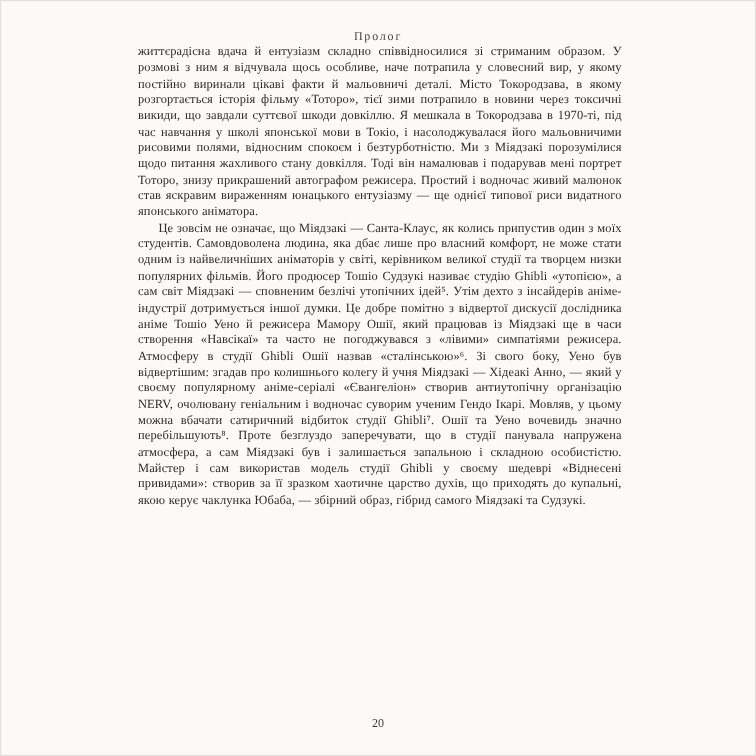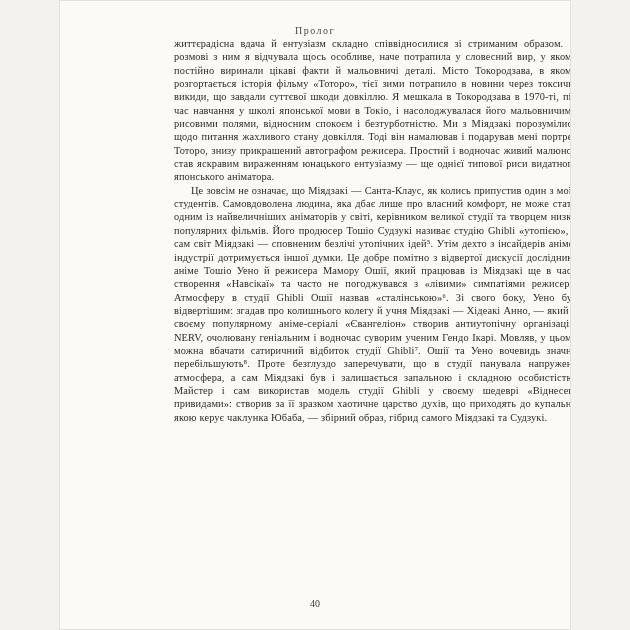--- a/index.html
+++ b/index.html
@@ -2,21 +2,21 @@
 <html><head>
 <meta charset="utf-8">
 <style>
   html, body {
     margin: 0;
     padding: 0;
     background: #f3f2ef;
   }
   .page {
     position: relative;
-    width: 512px;
+    width: 630px;
     height: 630px;
     margin: 0 auto;
     background: #fbfaf7;
     box-sizing: border-box;
     border: 1px solid #e3e1dc;
     font-family: "Liberation Serif", "DejaVu Serif", serif;
     color: #2e2c29;
     overflow: hidden;
   }
   .running-header {
@@ -60,14 +60,14 @@
 <body>
 
 <div class="page">
   <div class="running-header">Пролог</div>
 
   <div class="text-block">
     <p class="para">життєрадісна вдача й ентузіазм складно співвідносилися зі стриманим образом. У розмові з ним я відчувала щось особливе, наче потрапила у словесний вир, у якому постійно виринали цікаві факти й мальовничі деталі. Місто Токородзава, в якому розгортається історія фільму «Тоторо», тієї зими потрапило в новини через токсичні викиди, що завдали суттєвої шкоди довкіллю. Я мешкала в Токородзава в 1970-ті, під час навчання у школі японської мови в Токіо, і насолоджувалася його мальовничими рисовими полями, відносним спокоєм і безтурботністю. Ми з Міядзакі порозумілися щодо питання жахливого стану довкілля. Тоді він намалював і подарував мені портрет Тоторо, знизу прикрашений автографом режисера. Простий і водночас живий малюнок став яскравим вираженням юнацького ентузіазму — ще однієї типової риси видатного японського аніматора.</p>
     <p class="para indent">Це зовсім не означає, що Міядзакі — Санта-Клаус, як колись припустив один з моїх студентів. Самовдоволена людина, яка дбає лише про власний комфорт, не може стати одним із найвеличніших аніматорів у світі, керівником великої студії та творцем низки популярних фільмів. Його продюсер Тошіо Судзукі називає студію Ghibli «утопією», а сам світ Міядзакі — сповненим безлічі утопічних ідей⁵. Утім дехто з інсайдерів аніме-індустрії дотримується іншої думки. Це добре помітно з відвертої дискусії дослідника аніме Тошіо Уено й режисера Мамору Ошії, який працював із Міядзакі ще в часи створення «Навсікаї» та часто не погоджувався з «лівими» симпатіями режисера. Атмосферу в студії Ghibli Ошії назвав «сталінською»⁶. Зі свого боку, Уено був відвертішим: згадав про колишнього колегу й учня Міядзакі — Хідеакі Анно, — який у своєму популярному аніме-серіалі «Євангеліон» створив антиутопічну організацію NERV, очолювану геніальним і водночас суворим ученим Гендо Ікарі. Мовляв, у цьому можна вбачати сатиричний відбиток студії Ghibli⁷. Ошії та Уено вочевидь значно перебільшують⁸. Проте безглуздо заперечувати, що в студії панувала напружена атмосфера, а сам Міядзакі був і залишається запальною і складною особистістю. Майстер і сам використав модель студії Ghibli у своєму шедеврі «Віднесені привидами»: створив за її зразком хаотичне царство духів, що приходять до купальні, якою керує чаклунка Юбаба, — збірний образ, гібрид самого Міядзакі та Судзукі.</p>
   </div>
 
-  <div class="page-number">40</div>
+  <div class="page-number">20</div>
 </div>
 
 </body></html>

